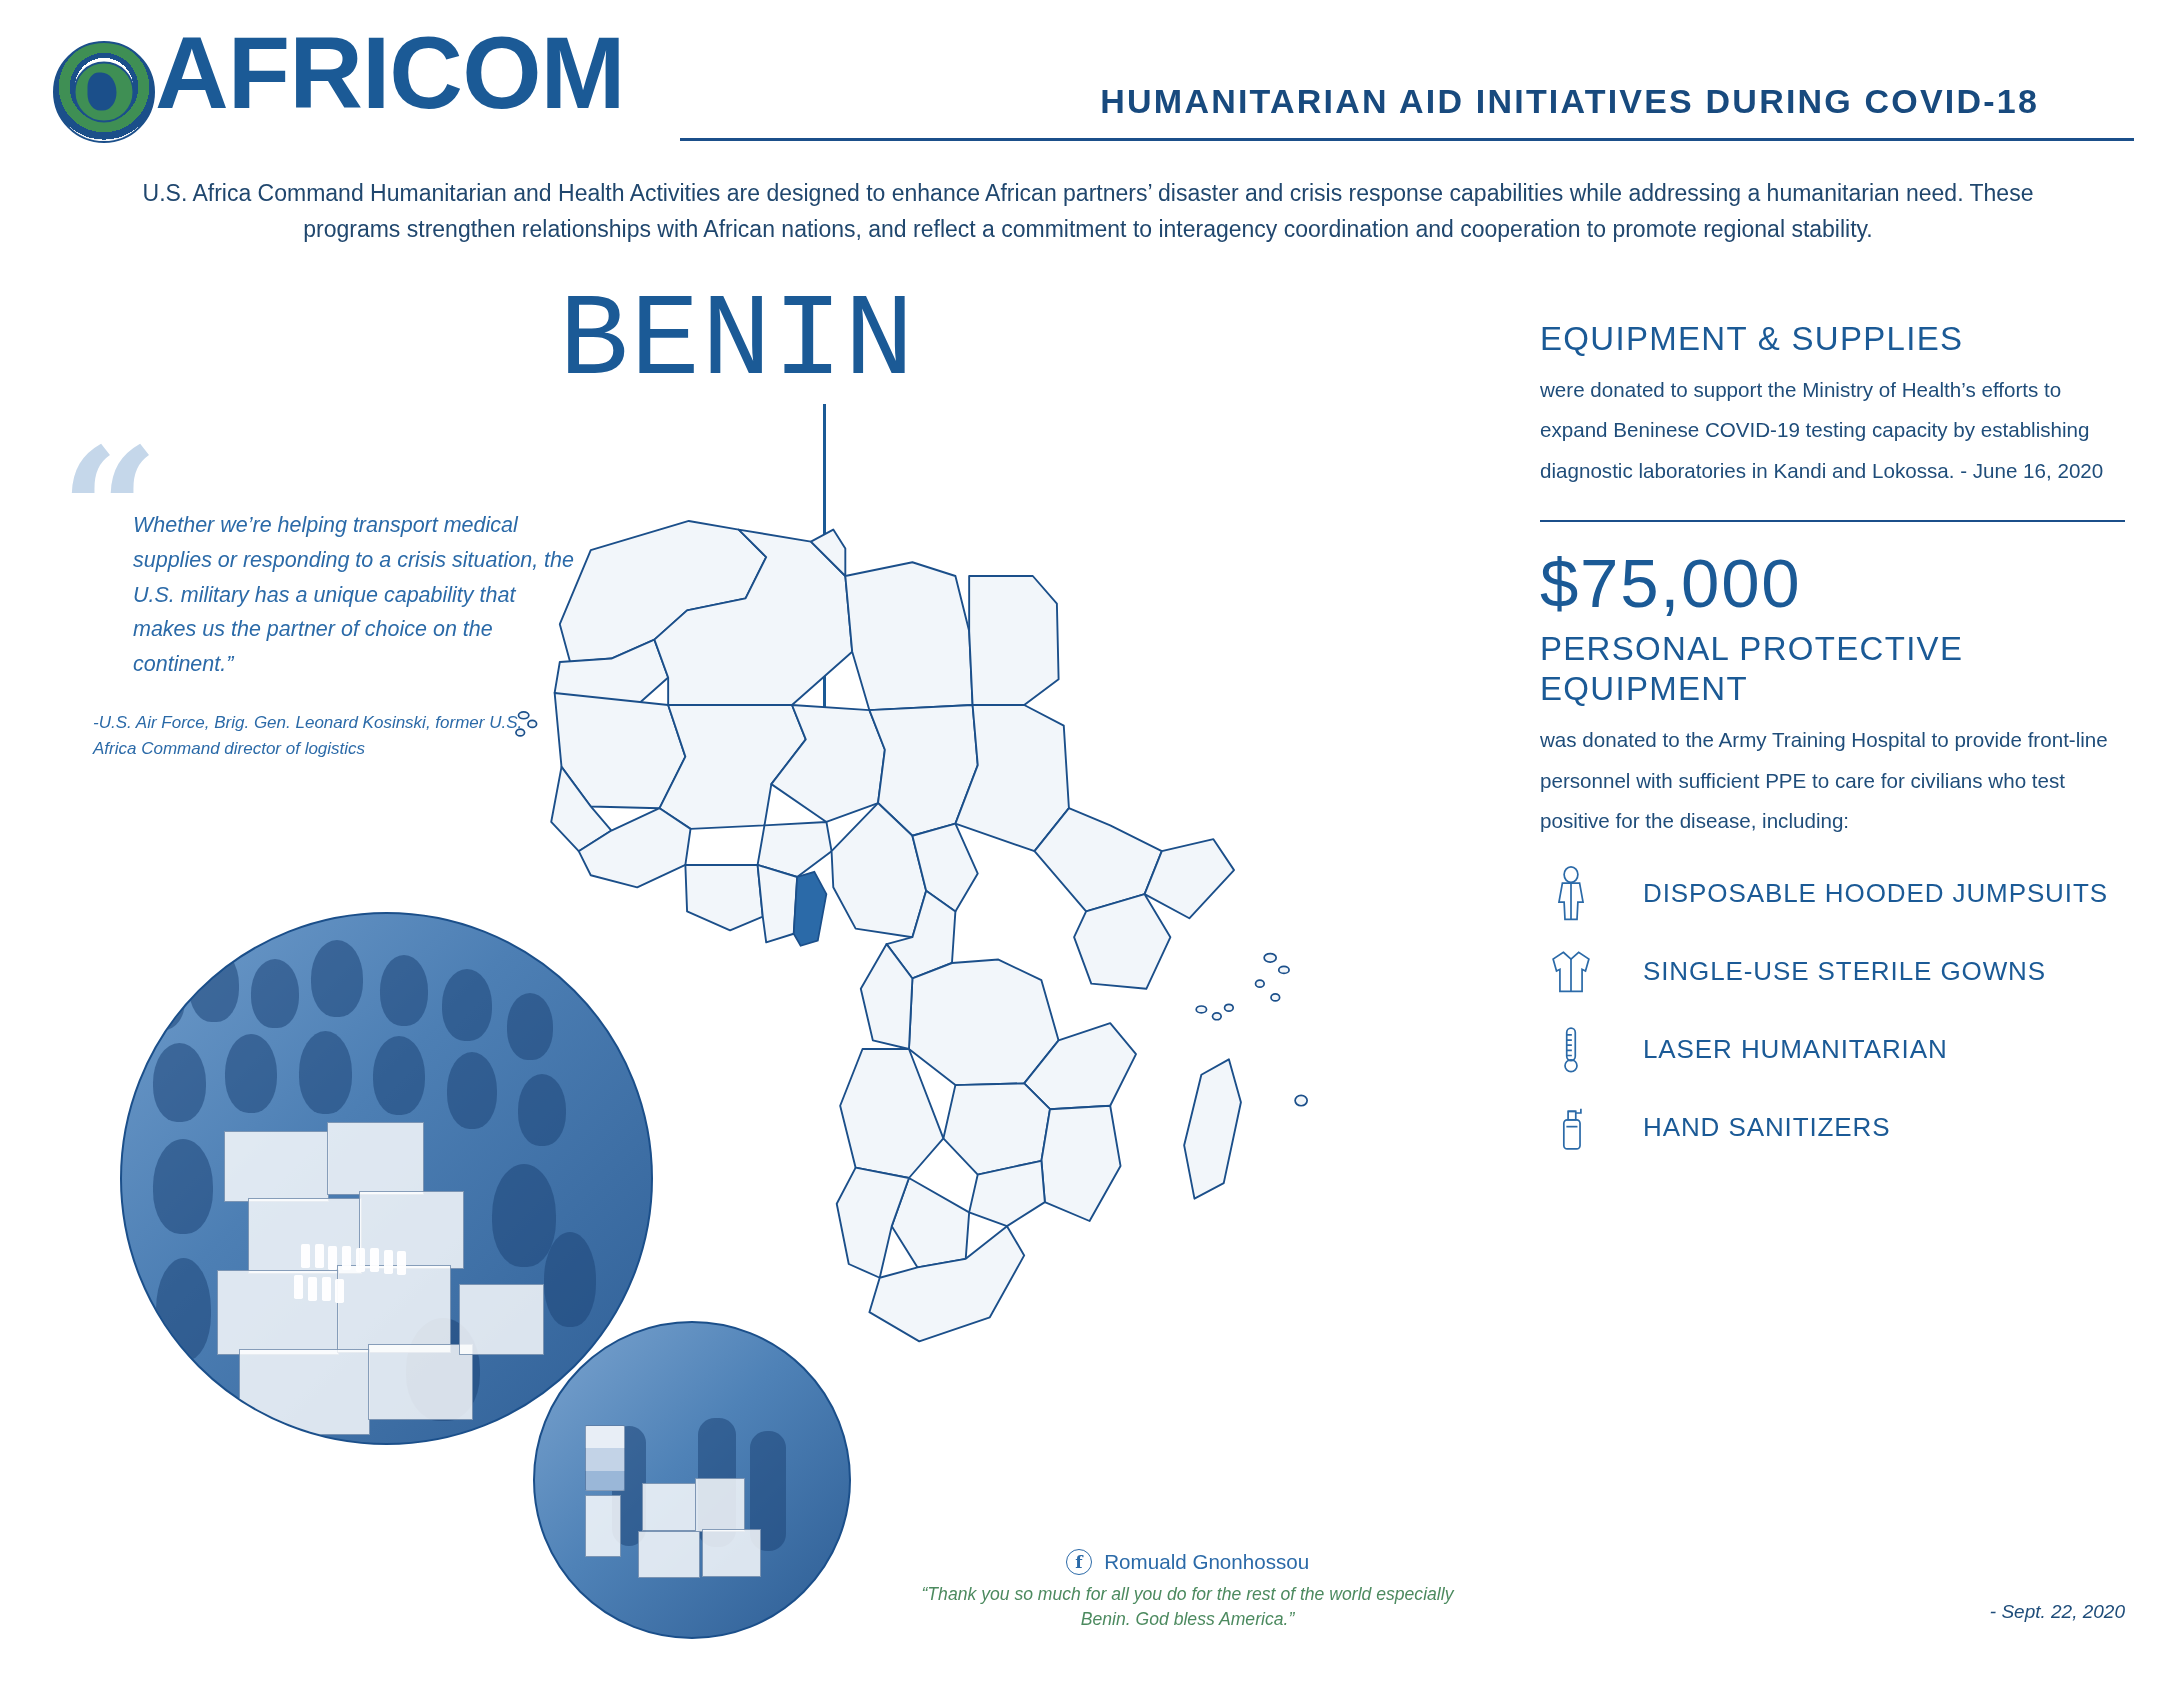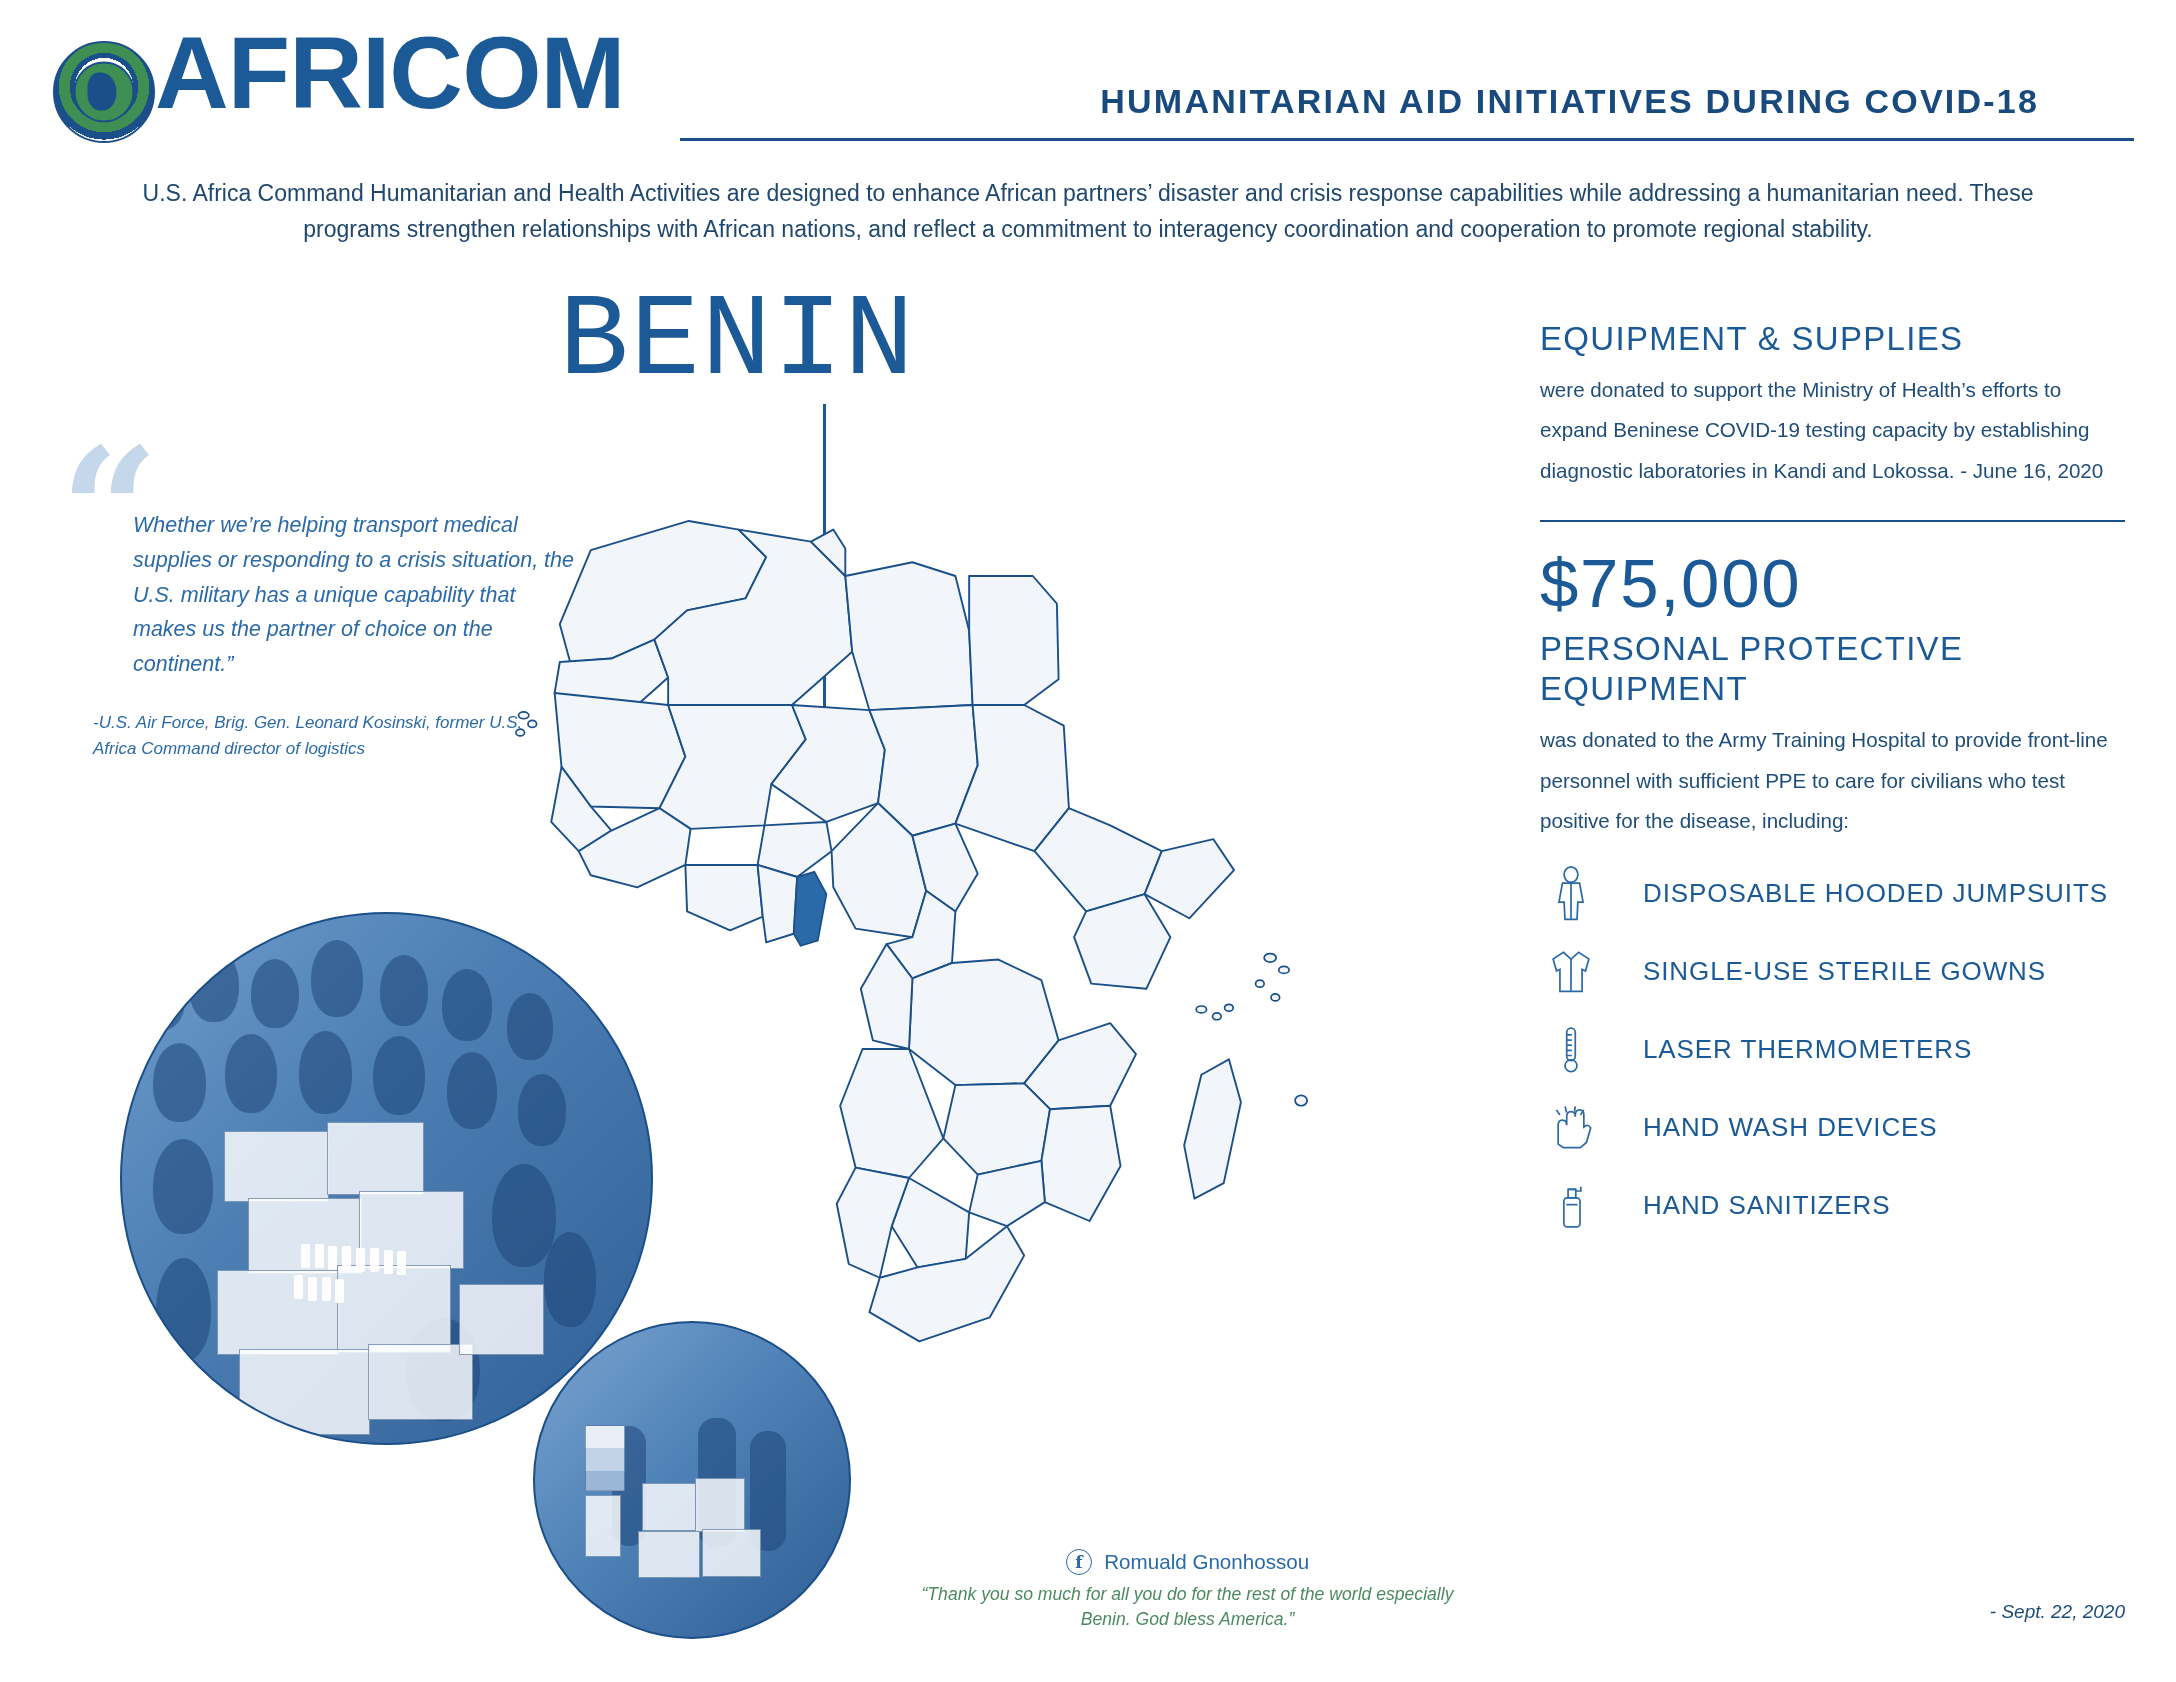--- a/index.html
+++ b/index.html
@@ -288,32 +288,23 @@
 
 
       <div class="ppe-row">
         <div class="ppe-ico">
           <svg width="24" height="53" viewBox="0 0 28 62" fill="none" stroke="#2b6aa8" stroke-width="2">
             <rect x="9" y="6" width="10" height="38" rx="5"></rect>
             <circle cx="14" cy="50" r="7"></circle>
             <path d="M9 14 h6 M9 20 h6 M9 26 h6 M9 32 h6 M9 38 h6"></path>
           </svg>
         </div>
-        <div class="ppe-label">LASER THERMOMETERS</div>
-      </div>
-
-      <div class="ppe-row">
-        <div class="ppe-ico">
-          <svg width="50" height="48" viewBox="0 0 58 56" fill="none" stroke="#2b6aa8" stroke-width="2">
-            <path d="M14 48 V26 q0-6 5-6 t5 6 V16 q0-6 5-6 t5 6 V14 q0-6 5-6 t5 6 v14 q5-4 8 1 l-5 17 -7 6 H20 Z"></path>
-            <path d="M12 8 l4 6 M22 4 l2 7 M34 4 l-1 6 M44 8 l-4 6"></path>
-          </svg>
-        </div>
-        <div class="ppe-label">HAND WASH DEVICES</div>
-      </div>
+        <div class="ppe-label">LASER HUMANITARIAN</div>
+      </div>
+
 
       <div class="ppe-row">
         <div class="ppe-ico">
           <svg width="29" height="53" viewBox="0 0 34 62" fill="none" stroke="#2b6aa8" stroke-width="2">
             <rect x="8" y="22" width="19" height="34" rx="4"></rect>
             <rect x="13" y="12" width="9" height="10"></rect>
             <path d="M13 12 h9 M22 14 h6 l0 -5"></path>
             <path d="M11 30 h13"></path>
           </svg>
         </div>

